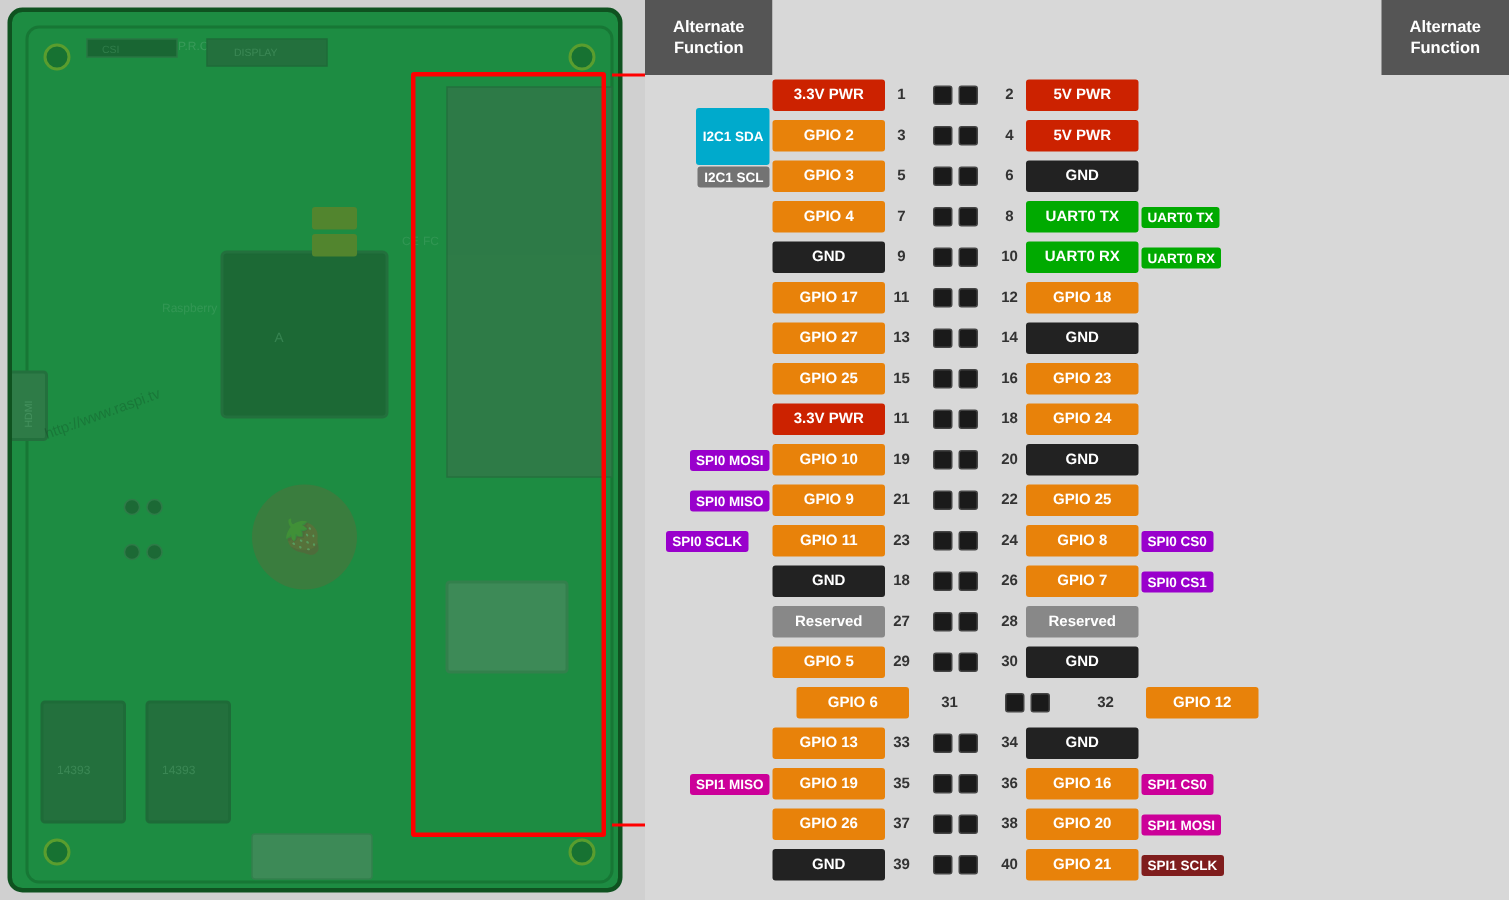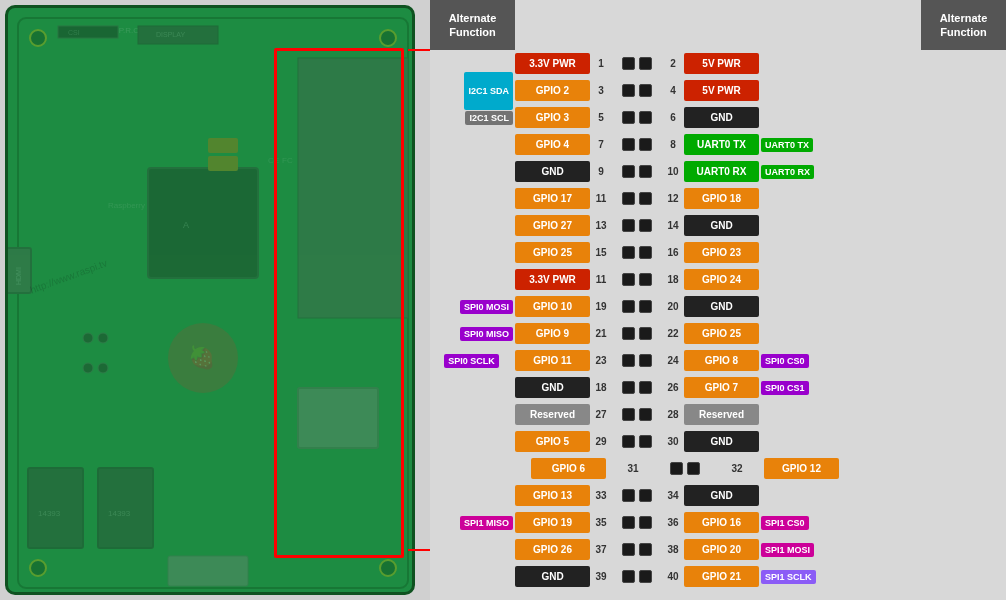--- a/index.html
+++ b/index.html
@@ -445,18 +445,18 @@
     </div>
     <div style="width:75px;background:#222222;color:white;font-size:10px;font-weight:bold;text-align:center;padding:2px 3px;border-radius:2px;display:flex;align-items:center;justify-content:center;height:80%;white-space:nowrap;">GND</div>
     <div style="width:22px;text-align:center;font-size:10px;font-weight:bold;color:#333;">39</div>
     <div style="width:50px;display:flex;align-items:center;justify-content:center;gap:4px;flex-shrink:0;">
       <div style="width:13px;height:13px;background:#1a1a1a;border-radius:2px;border:1px solid #444;"></div>
       <div style="width:13px;height:13px;background:#1a1a1a;border-radius:2px;border:1px solid #444;"></div>
     </div>
     <div style="width:22px;text-align:center;font-size:10px;font-weight:bold;color:#333;">40</div>
     <div style="width:75px;background:#e8820a;color:white;font-size:10px;font-weight:bold;text-align:center;padding:2px 3px;border-radius:2px;display:flex;align-items:center;justify-content:center;height:80%;white-space:nowrap;">GPIO 21</div>
     <div style="width:85px;display:flex;align-items:center;justify-content:flex-start;height:100%;padding-left:2px;">
-      <span style="background:#8b5cf6;color:white;font-size:9px;font-weight:bold;padding:2px 4px;border-radius:2px;white-space:nowrap;">SPI1 SCLK</span>
+      <span style="background:#7f1d1d;color:white;font-size:9px;font-weight:bold;padding:2px 4px;border-radius:2px;white-space:nowrap;">SPI1 SCLK</span>
     </div>
   </div>
     </div>
 
 </div>
 
 </body></html>

